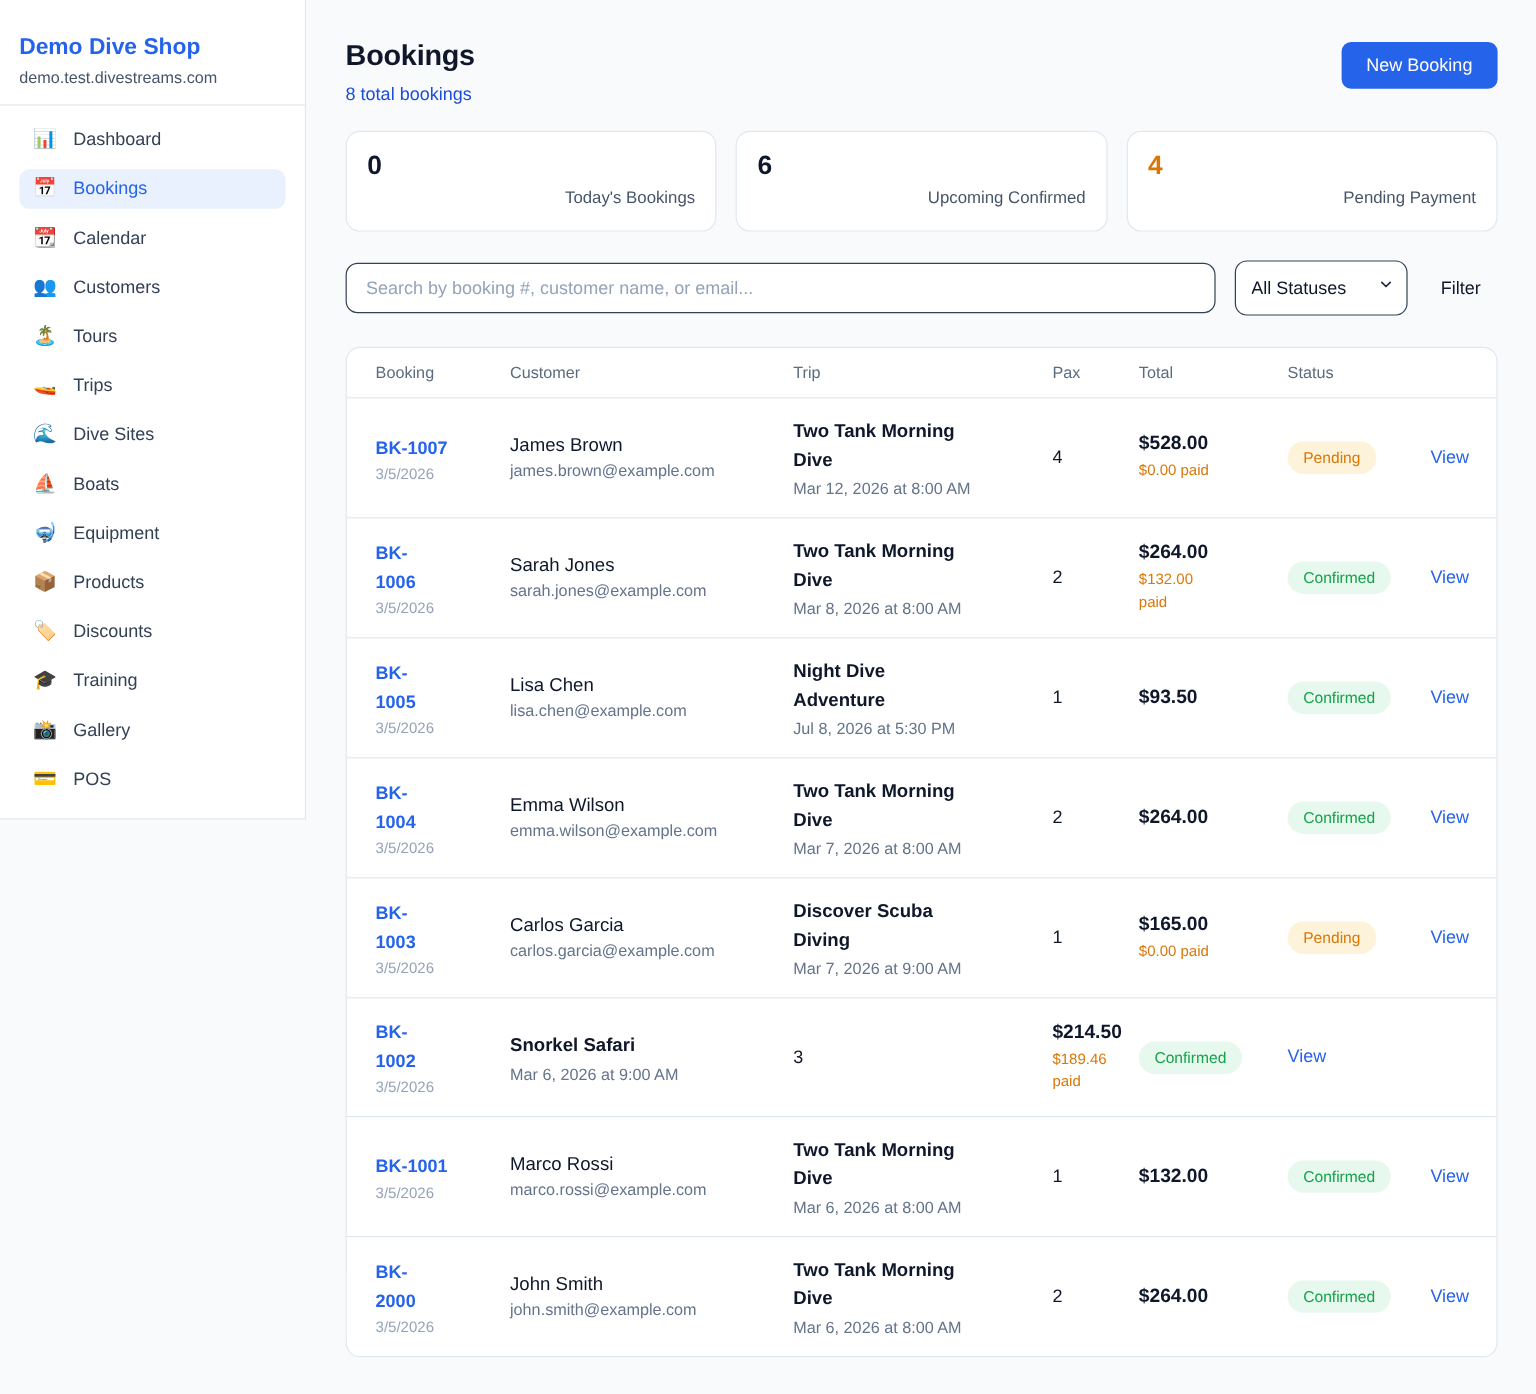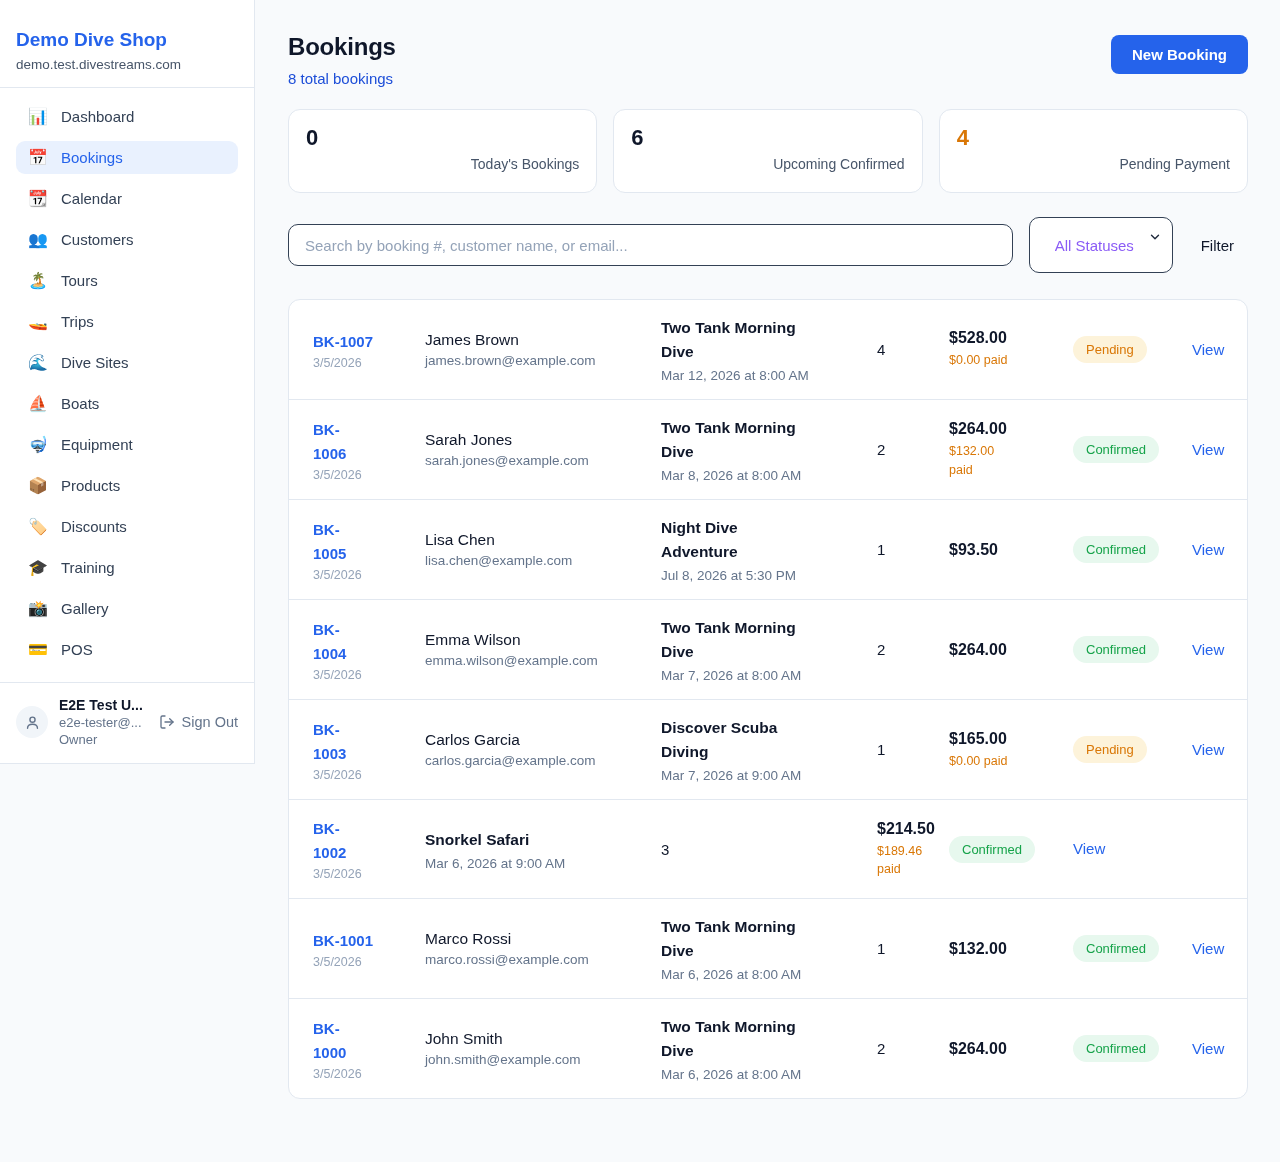--- a/index.html
+++ b/index.html
@@ -56,21 +56,21 @@
   .signout svg { width: 16px; height: 16px; }
 
   
   .main { flex: 1; padding: 33px 32px 0 33px; }
   .page-head { display: flex; justify-content: space-between; align-items: flex-start; margin-bottom: 22px; }
   .page-title { font-size: 24px; font-weight: 700; color: #0f172a; letter-spacing: -0.2px; }
   .page-sub { font-size: 15px; color: #1d4ed8; margin-top: 9px; }
   .btn-primary {
     background: #2563eb; color: #ffffff;
     border: none; border-radius: 8px; cursor: pointer;
-    font-size: 15px; font-weight: 700; font-family: inherit;
+    font-size: 15px; font-weight: 400; font-family: inherit;
     padding: 11px 21px; margin-top: 2px;
   }
 
   .stats { display: flex; gap: 16px; margin-bottom: 24px; }
   .stat-card {
     flex: 1; height: 84px;
     background: #ffffff; border: 1px solid #e2e8f0; border-radius: 12px;
     padding: 15px 17px;
   }
   .stat-value { font-size: 22px; font-weight: 700; color: #0f172a; }
@@ -79,25 +79,25 @@
   .filters { display: flex; align-items: center; margin-bottom: 26px; }
   .search-input {
     flex: 1; height: 42px;
     border: 1.5px solid #334155; border-radius: 10px;
     padding: 0 16px; font-size: 15px; font-family: inherit;
     color: #0f172a; background: #ffffff; outline: none;
   }
   .search-input::placeholder { color: #94a3b8; }
   .select-wrap { position: relative; margin-left: 16px; }
   .status-select {
-    height: 56px; width: 144px;
+    height: 46px; width: 144px;
     border: 1.5px solid #334155; border-radius: 10px;
-    background: #ffffff; color: #8b5cf6;
+    background: #ffffff; color: #0f172a;
     font-size: 15px; font-family: inherit;
-    padding: 0 30px 0 25px;
+    padding: 0 30px 0 13px;
     -webkit-appearance: none; appearance: none; cursor: pointer; outline: none;
   }
   .chev { position: absolute; right: 11px; top: 13px; pointer-events: none; color: #1e293b; display: flex; }
   .chev svg { width: 14px; height: 14px; }
   .filter-btn {
     background: none; border: none; cursor: pointer;
     font-size: 15px; color: #0f172a; font-family: inherit;
     margin: 0 14px 0 28px;
   }
 
@@ -194,41 +194,20 @@
         </div>
         <div class="nav-item">
           <span class="nav-icon">📸</span>
           <span class="nav-label">Gallery</span>
         </div>
         <div class="nav-item">
           <span class="nav-icon">💳</span>
           <span class="nav-label">POS</span>
         </div>
       </nav>
-    <div class="sb-footer">
-      <div class="avatar">
-        <svg viewBox="0 0 24 24" fill="none" stroke="currentColor" stroke-width="2" stroke-linecap="round" stroke-linejoin="round">
-            <circle cx="12" cy="8" r="3.6"></circle>
-            <path d="M5 20c0-3.6 3.2-5.6 7-5.6s7 2 7 5.6"></path>
-          </svg>
-      </div>
-      <div class="user-meta">
-        <div class="user-name">E2E Test U...</div>
-        <div class="user-email">e2e-tester@...</div>
-        <div class="user-role">Owner</div>
-      </div>
-      <button class="signout">
-        <svg viewBox="0 0 24 24" fill="none" stroke="currentColor" stroke-width="2" stroke-linecap="round" stroke-linejoin="round">
-            <path d="M9 21H5a2 2 0 0 1-2-2V5a2 2 0 0 1 2-2h4"></path>
-            <polyline points="16 17 21 12 16 7"></polyline>
-            <line x1="21" y1="12" x2="9" y2="12"></line>
-          </svg>
-        <span>Sign Out</span>
-      </button>
-    </div>
   </aside>
 
   <main class="main">
 
     <div class="page-head">
       <div>
         <h1 class="page-title">Bookings</h1>
         <div class="page-sub">8 total bookings</div>
       </div>
       <button class="btn-primary">New Booking</button>
@@ -258,20 +237,29 @@
         <span class="chev">
           <svg viewBox="0 0 24 24" fill="none" stroke="currentColor" stroke-width="2.4" stroke-linecap="round" stroke-linejoin="round">
               <polyline points="6 9 12 15 18 9"></polyline>
             </svg>
         </span>
       </div>
       <button class="filter-btn">Filter</button>
     </div>
 
     <div class="table-card">
+      <div class="tgrid thead">
+        <div>Booking</div>
+        <div>Customer</div>
+        <div>Trip</div>
+        <div>Pax</div>
+        <div>Total</div>
+        <div>Status</div>
+        <div></div>
+      </div>
       <div id="tbody">
           <div class="tgrid trow">
             <div class="cell">
               <div class="b-id">BK-1007</div>
               <div class="b-date">3/5/2026</div>
             </div>
             <div class="cell">
               <div class="c-name">James Brown</div>
               <div class="c-email">james.brown@example.com</div>
             </div>
@@ -401,21 +389,21 @@
             </div>
             <div class="pax">1</div>
             <div class="cell">
               <div class="total">$132.00</div>
             </div>
             <div class="cell"><span class="badge confirmed">Confirmed</span></div>
             <div class="cell"><a class="view">View</a></div>
           </div>
           <div class="tgrid trow">
             <div class="cell">
-              <div class="b-id wrap">BK-1000</div>
+              <div class="b-id wrap">BK-2000</div>
               <div class="b-date">3/5/2026</div>
             </div>
             <div class="cell">
               <div class="c-name">John Smith</div>
               <div class="c-email">john.smith@example.com</div>
             </div>
             <div class="cell">
               <div class="t-name">Two Tank Morning Dive</div>
               <div class="t-date">Mar 6, 2026 at 8:00 AM</div>
             </div>

